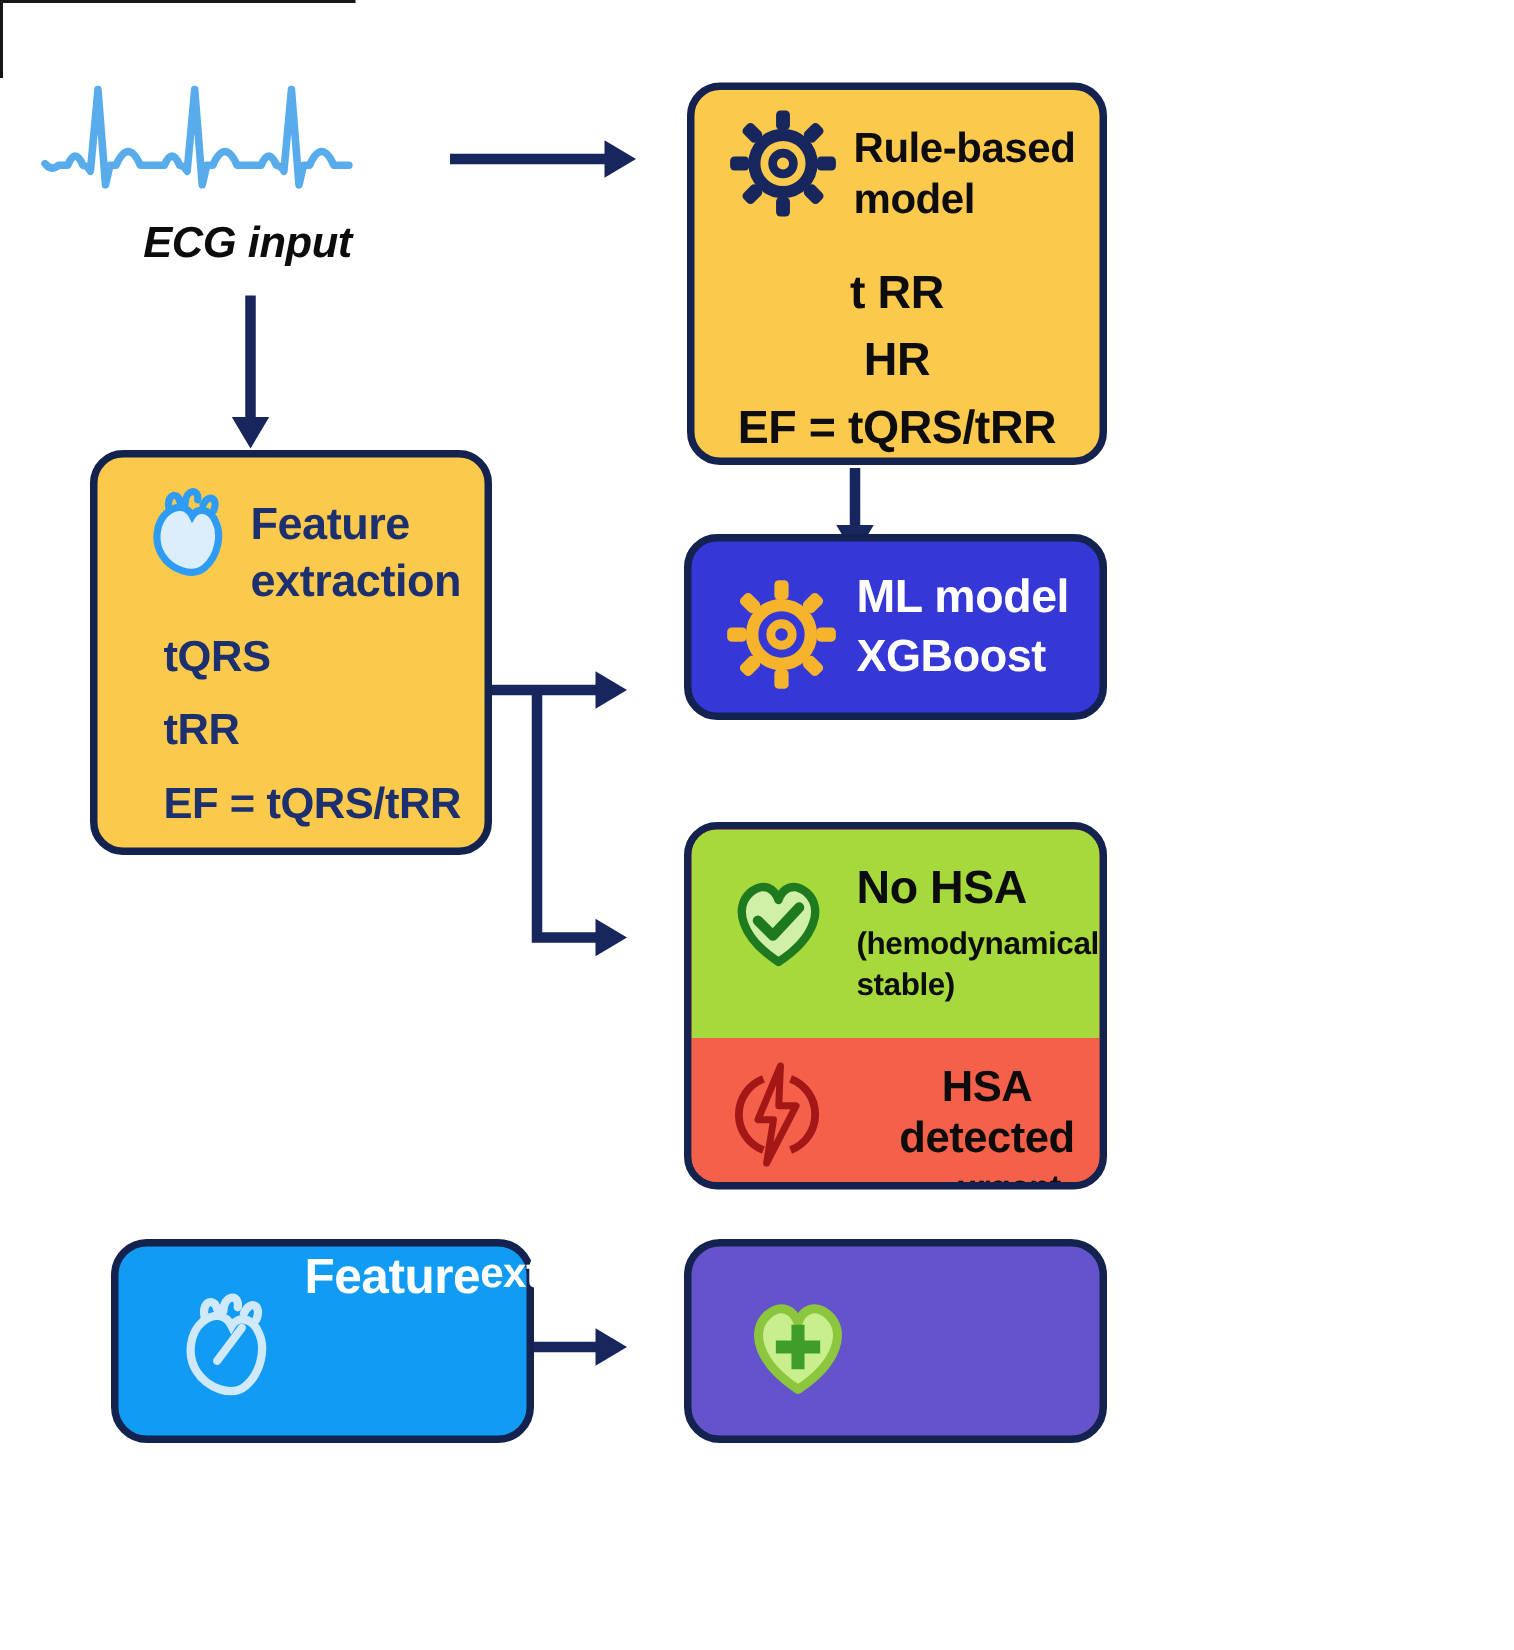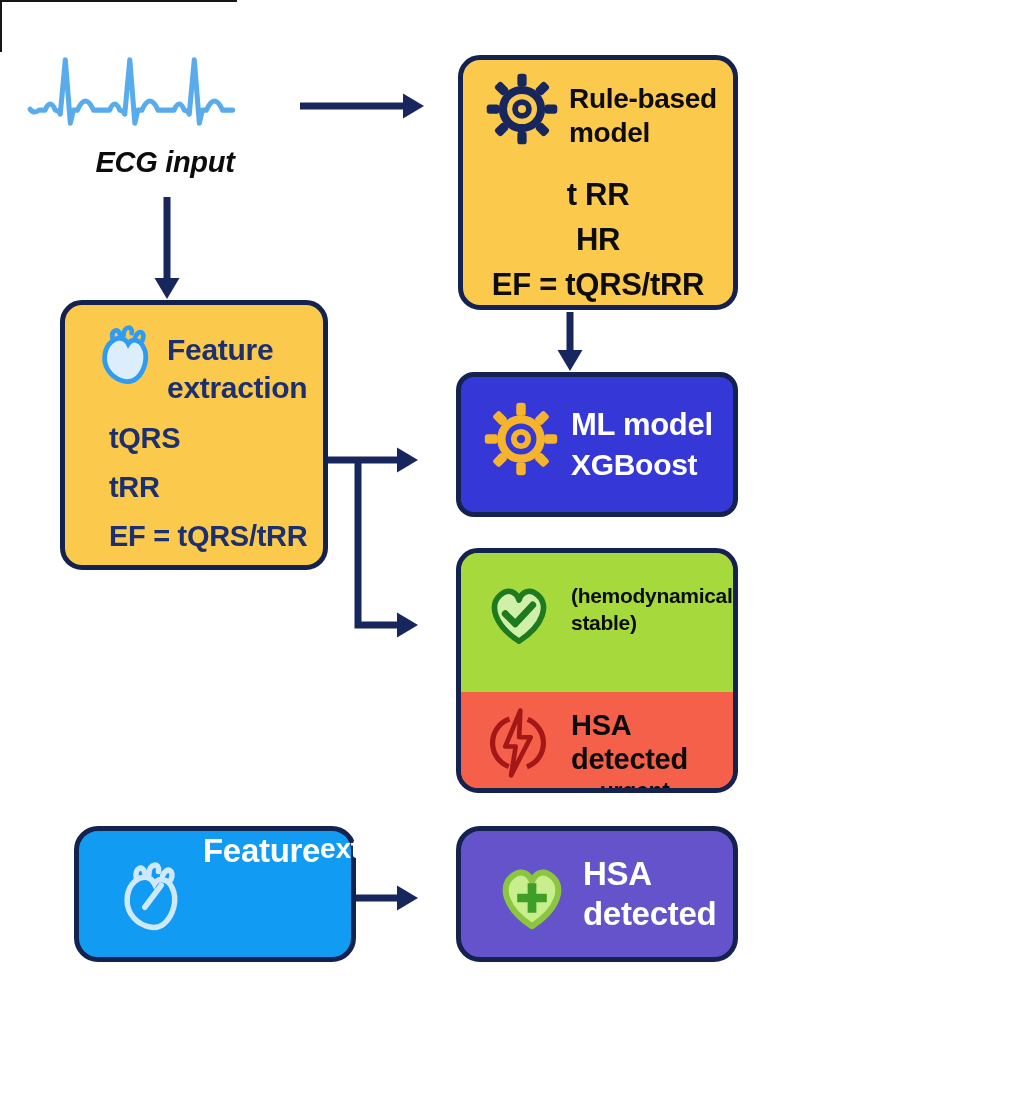--- a/index.html
+++ b/index.html
@@ -36,34 +36,34 @@
               line-height:34px;color:var(--rule-text);}
   .rule-items{position:absolute;left:0;right:0;top:112px;text-align:center;
               font-size:31px;line-height:45px;color:var(--rule-text);}
 
   .feat-box{left:32px;top:300px;width:268px;height:270px;background:var(--yellow-box);}
   .feat-title{position:absolute;left:102px;top:26px;width:165px;font-size:30px;
               line-height:38px;color:var(--feature-text);}
   .feat-items{position:absolute;left:44px;top:109px;font-size:29px;line-height:49px;
               color:var(--feature-text);}
 
-  .ml-box{left:428px;top:372px;width:282px;height:145px;background:var(--ml-bg);border-radius:18px;}
+  .ml-box{left:428px;top:356px;width:282px;height:124px;background:var(--ml-bg);}
   .ml-text{position:absolute;left:110px;top:0;bottom:0;display:flex;flex-direction:column;
            justify-content:center;color:var(--white);}
   .ml-line1{font-size:31px;line-height:40px;}
   .ml-line2{font-size:30px;line-height:40px;}
 
   .outcome-box{left:428px;top:548px;width:282px;height:245px;background:var(--red-bg);
                overflow:hidden;}
   .outcome-green{position:relative;width:100%;height:139px;background:var(--green-bg);}
   .outcome-red{position:relative;width:100%;height:96px;background:var(--red-bg);}
   .nohsa-text{position:absolute;left:110px;top:22px;color:#0c0c0c;}
   .nohsa-title{font-size:31px;line-height:34px;}
   .nohsa-sub{font-size:21px;line-height:27px;margin-top:7px;}
-  .hsa-text{position:absolute;left:110px;top:16px;color:#0c0c0c;}
+  .hsa-text{position:absolute;left:122px;top:16px;color:#0c0c0c;text-align:center;}
   .hsa-title{font-size:29px;line-height:34px;}
   .hsa-sub{font-size:23px;line-height:30px;}
 
   .featb-box{left:46px;top:826px;width:282px;height:136px;background:var(--blue-bg);border-radius:24px;}
   .featb-text{position:absolute;left:124px;top:0;bottom:0;display:flex;flex-direction:row;
               justify-content:center;color:var(--white);}
   .featb-line1{font-size:33px;line-height:40px;}
   .featb-line2{font-size:28px;line-height:36px;}
 
   .hsab-box{left:428px;top:826px;width:282px;height:136px;background:var(--purple-bg);border-radius:24px;}
@@ -198,20 +198,21 @@
     </div>
   </div>
 
   <div class="box outcome-box">
     <div class="outcome-green">
       <svg class="icon heart-check" viewBox="0 0 64 64">
         <path class="vheart-check" d="M32 53 C12 40 8 24 17 16 C24 10 30 14 32 20 C34 14 40 10 47 16 C56 24 52 40 32 53 Z"></path>
         <path class="check-mark" d="M21 31 L29 39 L43 24"></path>
       </svg>
       <div class="nohsa-text">
+        <div class="nohsa-title">No HSA</div>
         <div class="nohsa-sub">
           <div>(hemodynamically)</div>
           <div>stable)</div>
         </div>
       </div>
     </div>
     <div class="outcome-red">
       <svg class="icon heart-bolt" viewBox="0 0 64 64">
         <circle class="bolt-circle" cx="32" cy="32" r="22" stroke-dasharray="26.5 16 53 16"></circle>
         <path class="bolt-shape" d="M34 4 L21 35 L30 35 L26 60 L43 27 L33 27 Z"></path>
@@ -235,19 +236,15 @@
       <div class="featb-line1">Feature</div>
       <div class="featb-line2">extraction</div>
     </div>
   </div>
 
   <div class="box hsab-box">
     <svg class="icon heart-plus" viewBox="0 0 64 64">
       <path class="vheart-plus" d="M32 53 C12 40 8 24 17 16 C24 10 30 14 32 20 C34 14 40 10 47 16 C56 24 52 40 32 53 Z"></path>
       <path class="plus-mark" d="M32 21 L32 43 M21 32 L43 32"></path>
     </svg>
-    <div class="hsab-text">
-      <div class="hsab-line">HSA</div>
-      <div class="hsab-line">detected</div>
-    </div>
   </div>
 
 </div>
 
 </body></html>

